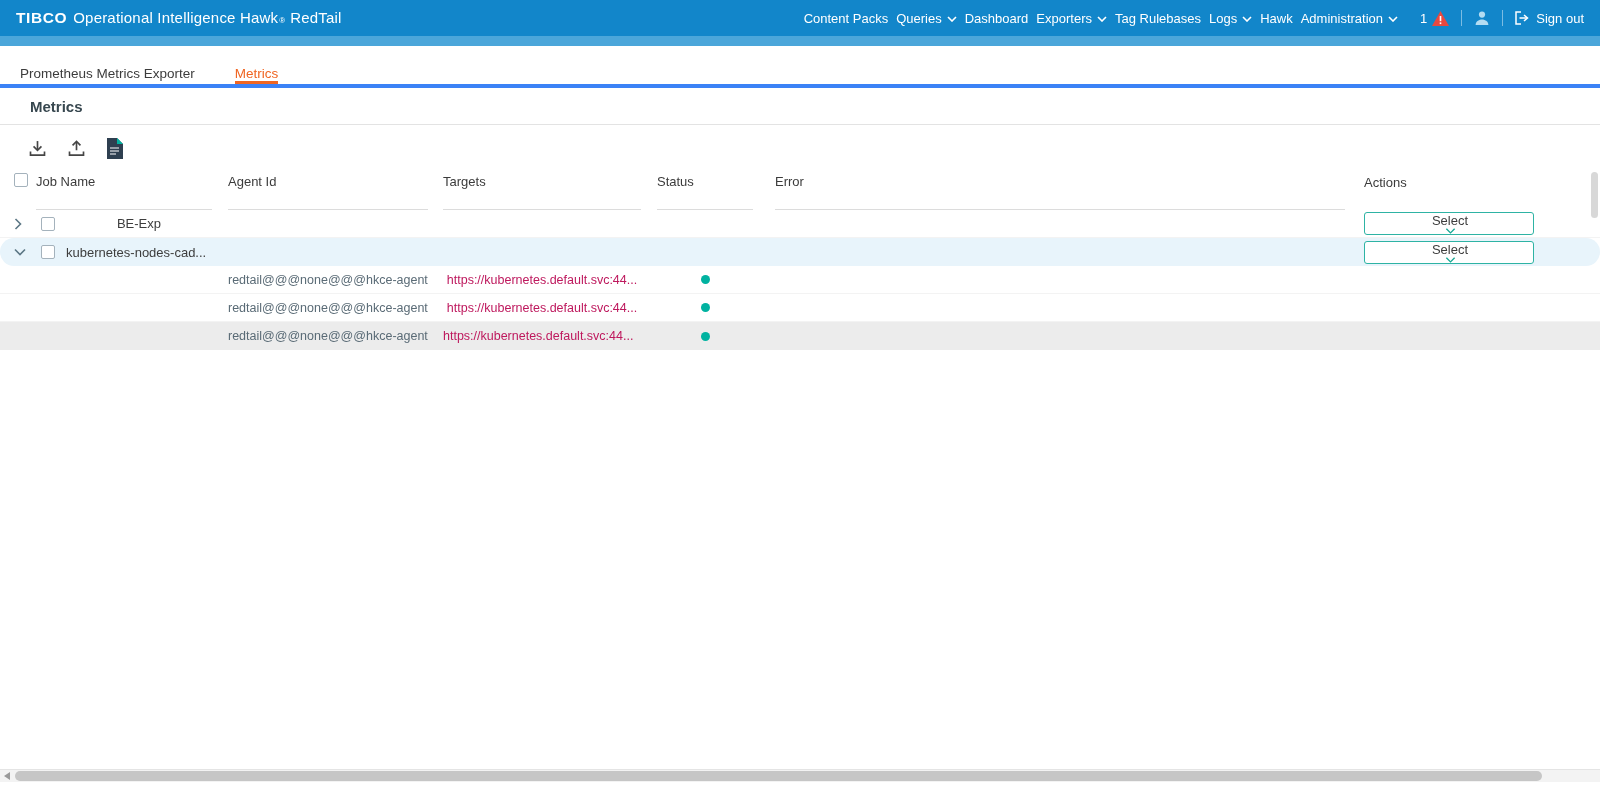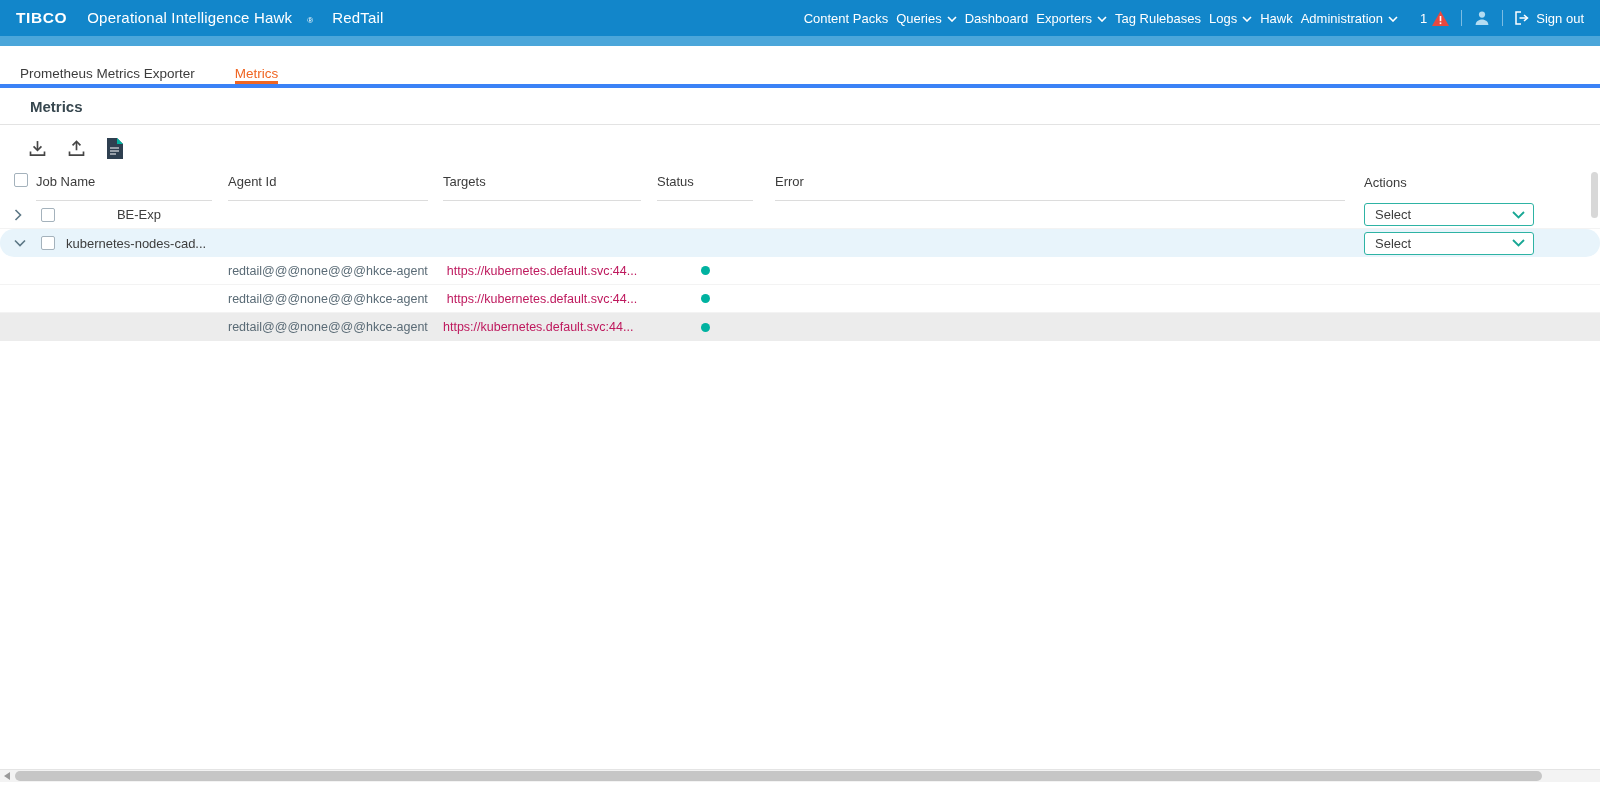--- a/index.html
+++ b/index.html
@@ -9,21 +9,21 @@
     background:#ffffff;
     overflow:hidden;
     position:relative;
   }
 
   
   .navbar {
     height:36px; background:#1286ca; color:#fff;
     display:flex; align-items:center; padding:0 16px;
   }
-  .brand { display:flex; align-items:baseline; white-space:nowrap;gap:14px; }
+  .brand { display:flex; align-items:baseline; white-space:nowrap; }
   .brand-bold { font-weight:bold; font-size:15.5px; letter-spacing:.6px; }
   .brand-title { font-size:15px; margin-left:6px; font-weight:normal; letter-spacing:.2px; }
   .brand-reg { font-size:8px; vertical-align:super; margin-left:1px; }
   .brand-product { font-size:15px; margin-left:5px; letter-spacing:.2px; }
 
   .nav-items { margin-left:auto; display:flex; align-items:center; gap:8px; font-size:13px; }
   .nav-item { display:flex; align-items:center; gap:5px; cursor:pointer; white-space:nowrap; }
   .nav-item svg { display:block; margin-top:1px; }
 
   .nav-right { display:flex; align-items:center; gap:12px; margin-left:22px; }
@@ -51,21 +51,21 @@
     font-size:15px; font-weight:bold; color:#37474f;
     border-bottom:1px solid #e3e3e3;
   }
 
   .toolbar { display:flex; align-items:center; gap:15px; padding:11px 0 9px 25px; }
   .tool-btn { width:24px; height:24px; display:flex; align-items:center; justify-content:center; cursor:pointer; }
 
   
   .thead { display:flex; align-items:flex-end; padding:4px 46px 0 14px; }
   .hcell {
-    font-size:13px; color:#3b3b3b; padding-bottom:11px;
+    font-size:13px; color:#3b3b3b; padding-bottom:20px;
     border-bottom:1px solid #dcdcdc; white-space:nowrap; overflow:hidden;
   }
   .hc-check { width:22px; border-bottom:none; }
   .hc-job { width:176px; margin-right:16px; }
   .hc-agent { width:200px; margin-right:15px; }
   .hc-targets { width:198px; margin-right:16px; }
   .hc-status { width:96px; margin-right:22px; }
   .hc-error { width:570px; margin-right:19px; }
   .hc-actions { width:190px; border-bottom:none; }
 
@@ -87,21 +87,21 @@
 
   .sr-indent { width:228px; }
   .sr-agent { width:200px; margin-right:15px; font-size:12.5px; color:#5a6b76; white-space:nowrap; overflow:hidden; }
   .sr-targets { width:198px; margin-right:16px; font-size:12.5px; color:#be185d; white-space:nowrap; overflow:hidden; }
   .sr-status { width:96px; display:flex; justify-content:center; }
   .dot { width:9px; height:9px; border-radius:50%; background:#00b2a0; }
 
   .select {
     width:170px; height:23px; background:#fff; border:1px solid #2eb3a4;
     border-radius:3px; display:flex; align-items:center; justify-content:space-between;
-    padding:0 8px 0 10px; font-size:13px; color:#3d3d3d; cursor:pointer;
+    padding:0 8px 0 10px; font-size:13px; color:#3d3d3d; cursor:pointer;flex-direction:column;
   }
 
   .expander { cursor:pointer; display:flex; align-items:center; }
 
   
   .hscroll {
     position:absolute; left:0; right:0; bottom:7px; height:13px;
     background:#f3f3f3; border-top:1px solid #e4e4e4;
   }
   .hscroll-arrow {

